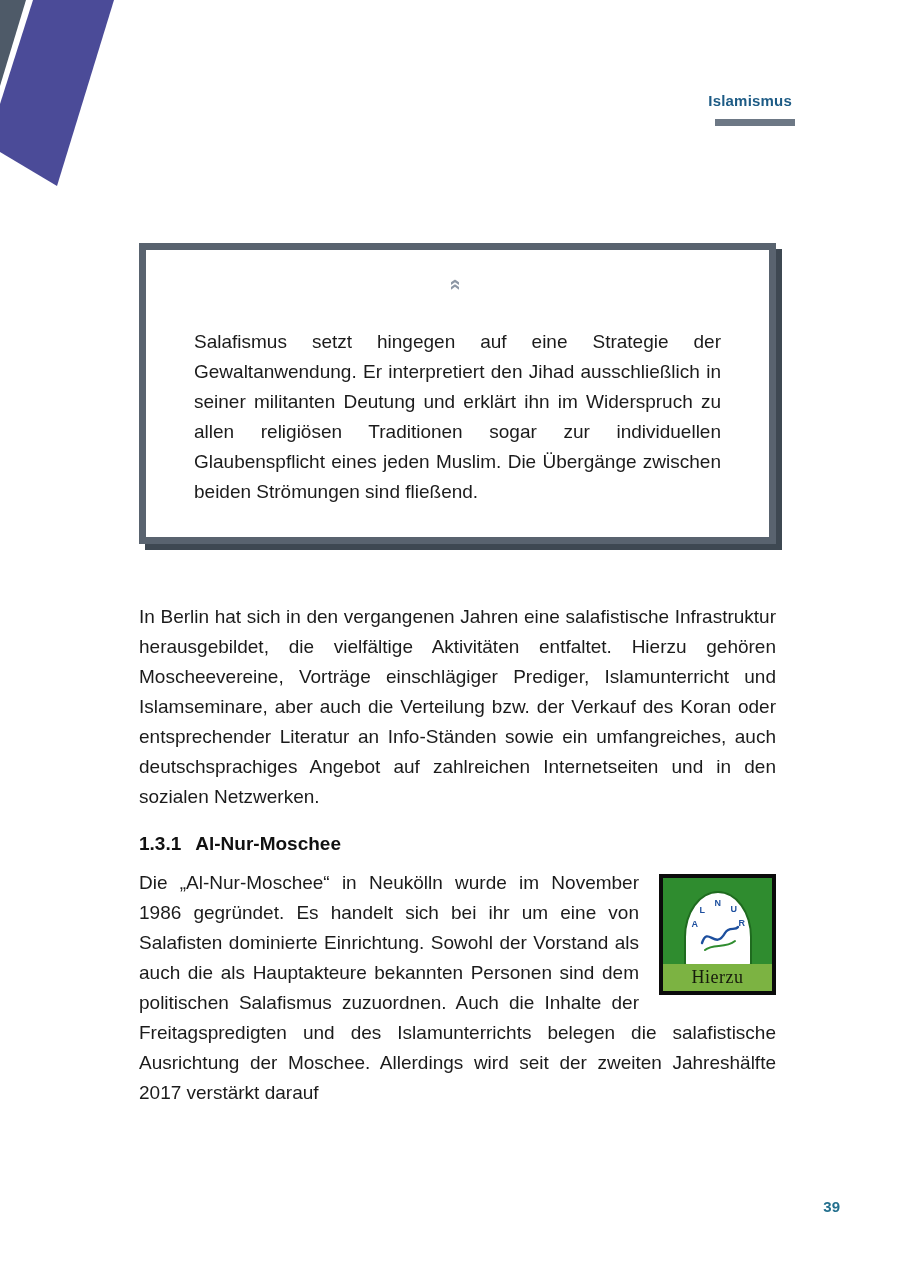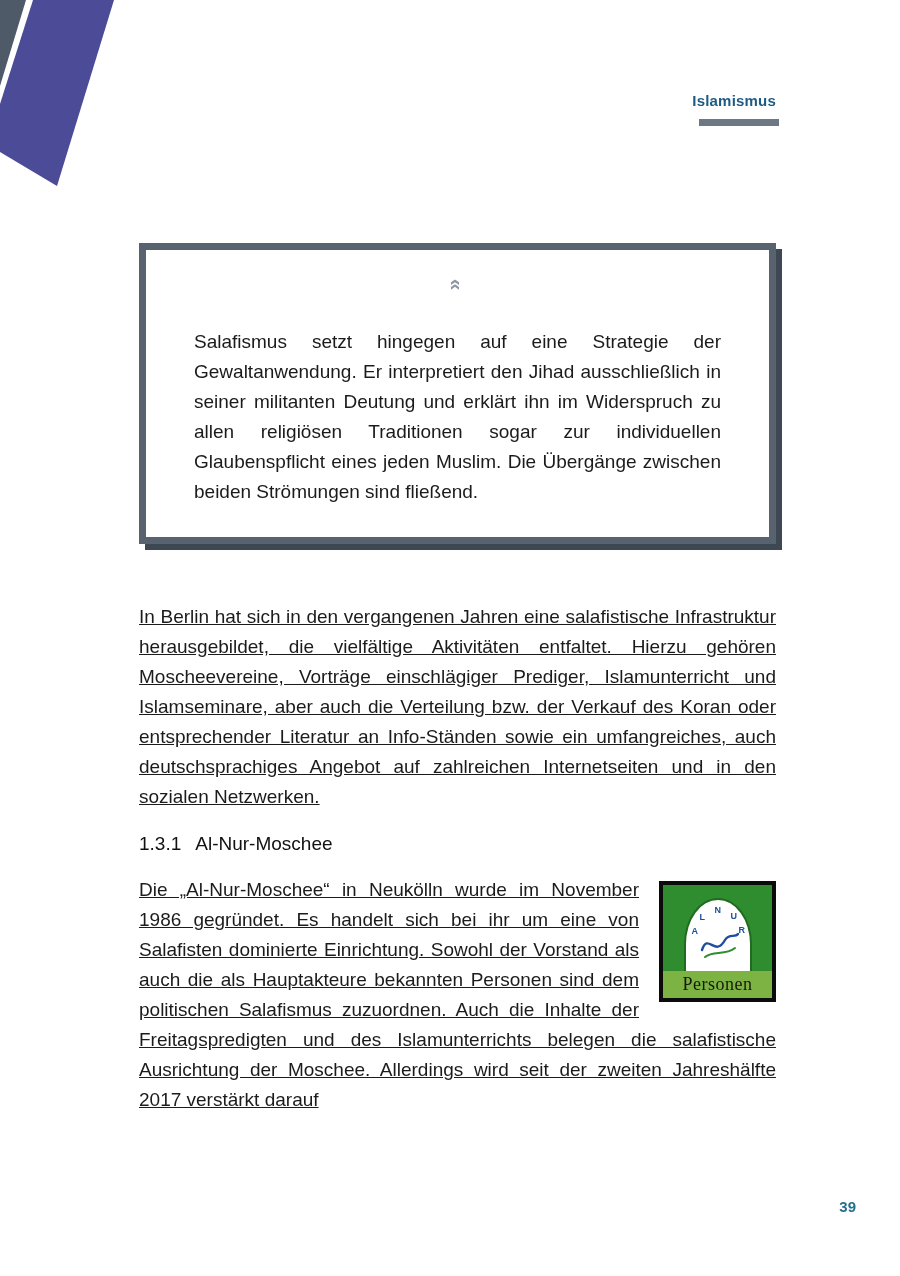--- a/index.html
+++ b/index.html
@@ -10,21 +10,21 @@
     color:#1b1b1b;
     position:relative;
     overflow:hidden;
   }
   .page { position:relative; width:900px; height:1276px; background:#fff; overflow:hidden; }
 
   
   .deco { position:absolute; top:0; left:0; width:125px; height:190px; }
 
   
-  .running-header { position:absolute; top:92px; right:124px; text-align:left;margin-left:44px; }
+  .running-header { position:absolute; top:92px; right:108px; text-align:left;margin-left:44px; }
   .running-header .label { font-size:15px; font-weight:bold; color:#1d5b85; letter-spacing:0.2px; }
   .header-rule { height:7px; width:80px; background:#6d7885; margin-top:10px; margin-left:auto; margin-right:-3px; }
 
   
   .column { position:absolute; left:139px; top:243px; width:637px; }
 
   
   .quote-box {
     border:7px solid #59636f;
     box-shadow:6px 6px 0 0 #3e4852;
@@ -40,28 +40,27 @@
   }
   .quote-text {
     font-size:19px; line-height:30px; text-align:justify;
     color:#1b1b1b; hyphens:auto;margin-top:27px; -webkit-hyphens:auto;
   }
 
   p.body-par {
     font-size:19px; line-height:30px; text-align:justify;
     hyphens:auto; -webkit-hyphens:auto;
     margin-bottom:17px;
-    text-decoration:underline;
   }
   .section-heading {
-    font-size:19px; line-height:30px; font-weight:normal;
+    font-size:19px; line-height:30px; font-weight:bold;
     margin-top:9px; margin-bottom:0px; color:#111;
   }
   .section-heading .num { margin-right:14px; }
-  .par-with-logo { margin-top:16px; }
+  .par-with-logo { margin-top:9px; }
 
   
   .logo {
     float:right;
     width:117px; height:121px;
     margin:6px 0 8px 20px;
     background:#0b0b0b;
     padding:4px;
     display:flex; flex-direction:column;
   }
@@ -81,21 +80,21 @@
   .calligraphy { position:absolute; left:13px; top:28px; }
   .logo-caption {
     height:27px; background:#7cb342;
     display:flex; align-items:center; justify-content:center;
     font-family:"Liberation Serif", serif;
     font-size:18px; color:#161a0c; letter-spacing:0.5px;
   }
 
   
   .page-number {
-    position:absolute; top:1198px; right:44px;
+    position:absolute; top:1198px; right:60px;
     font-size:15px; font-weight:bold; color:#24708e;
   }
 </style>
 </head>
 <body>
 
 <div class="page">
 
   <svg class="deco" viewBox="0 0 125 190" aria-hidden="true">
     <polygon points="0,0 26,0 0,86" fill="#4e5a68"></polygon>
@@ -130,21 +129,21 @@
             <span class="dome-letter dl-1">L</span>
             <span class="dome-letter dl-2">N</span>
             <span class="dome-letter dl-3">U</span>
             <span class="dome-letter dl-4">R</span>
             <svg class="calligraphy" width="42" height="34" viewBox="0 0 42 34" aria-hidden="true">
               <path d="M3,22 C9,4 16,30 26,12 C30,5 36,10 39,6" fill="none" stroke="#1d4f9e" stroke-width="2.4" stroke-linecap="round"></path>
               <path d="M6,29 C14,22 26,28 36,20" fill="none" stroke="#2f8c2f" stroke-width="2" stroke-linecap="round"></path>
             </svg>
           </div>
         </div>
-        <div class="logo-caption">Personen</div>
+        <div class="logo-caption">Hierzu</div>
       </div>
 
       <p class="body-par par-with-logo" lang="de">Die „Al-Nur-Moschee“ in Neukölln wurde im November 1986 gegründet. Es handelt sich bei ihr um eine von Salafisten dominierte Einrichtung. Sowohl der Vorstand als auch die als Hauptakteure bekannten Personen sind dem politischen Salafismus zuzuordnen. Auch die Inhalte der Freitagspredigten und des Islamunterrichts belegen die salafistische Ausrichtung der Moschee. Allerdings wird seit der zweiten Jahreshälfte 2017 verstärkt darauf</p>
     </div>
 
   </div>
 
   <div class="page-number">39</div>
 
 </div>

